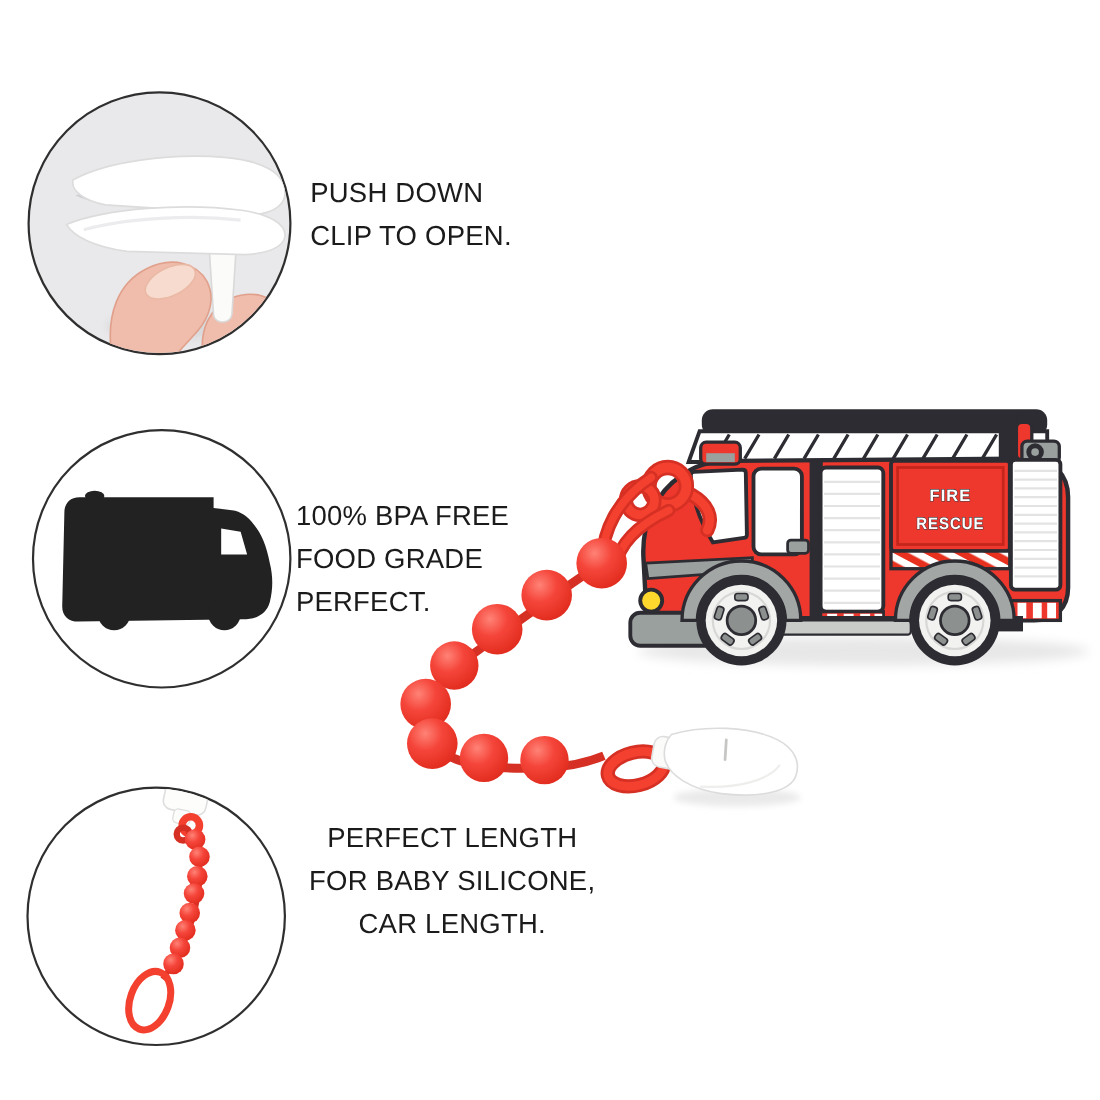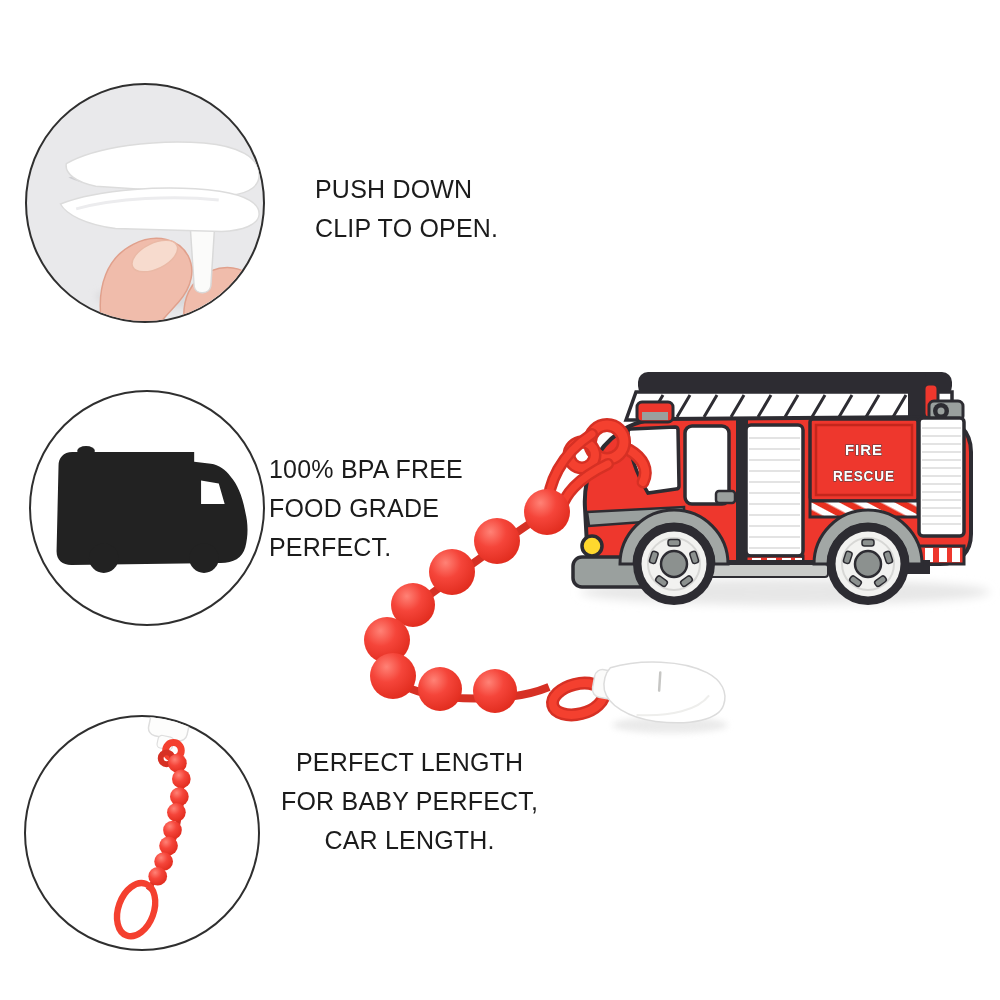--- a/index.html
+++ b/index.html
@@ -11,21 +11,21 @@
     position:absolute;border-radius:50%;border:2px solid var(--circle-border);
     overflow:hidden;box-sizing:border-box;background:#fff;
   }
   .fc-1{left:25px;top:83px;width:240px;height:240px;background:var(--photo-bg);}
   .fc-2{left:29px;top:390px;width:236px;height:236px;}
   .fc-3{left:24px;top:715px;width:236px;height:236px;}
   .caption{
     position:absolute;color:var(--ink);font-size:25px;line-height:39px;
     letter-spacing:0.2px;white-space:nowrap;
   }
-  .cap-1{left:282px;top:170px;margin-left:33px;}
+  .cap-1{left:282px;top:157px;}
   .cap-2{left:269px;top:450px;}
   .cap-3{left:281px;top:743px;text-align:center;}
   .truck-svg{position:absolute;left:540px;top:358px;}
   .chain-svg{position:absolute;left:345px;top:392px;}
   
   .f-red{fill:var(--truck-red);}
   .f-dark{fill:var(--outline-dark);}
   .f-white{fill:#ffffff;}
   .f-gray{fill:var(--trim-gray);}
   .f-arch{fill:var(--arch-gray);}
@@ -118,21 +118,21 @@
         <circle cx="149" cy="115" r="9.5" fill="url(#beadG2)"></circle>
         <circle cx="145" cy="131" r="9.5" fill="url(#beadG2)"></circle>
         <circle cx="140" cy="147" r="9.5" fill="url(#beadG2)"></circle>
         <circle cx="134" cy="162" r="9.5" fill="url(#beadG2)"></circle>
       </g>
       <ellipse cx="112" cy="196" rx="18" ry="28" transform="rotate(20 112 196)" stroke="var(--bead-red)" stroke-width="6.5" fill="none"></ellipse>
     </svg>
   </div>
   <div class="caption cap-3">
     <div>PERFECT LENGTH</div>
-    <div>FOR BABY PERFECT,</div>
+    <div>FOR BABY SILICONE,</div>
     <div>CAR LENGTH.</div>
   </div>
 
   <svg class="truck-svg" width="460" height="262" viewBox="0 0 460 262">
     <defs>
       <pattern id="hz" width="13" height="16" patternUnits="userSpaceOnUse" patternTransform="rotate(-62 0 0)">
         <rect width="13" height="16" fill="#ffffff"></rect>
         <rect width="6.5" height="16" fill="#e8301f"></rect>
       </pattern>
       <filter id="softT" x="-30%" y="-30%" width="160%" height="160%">

